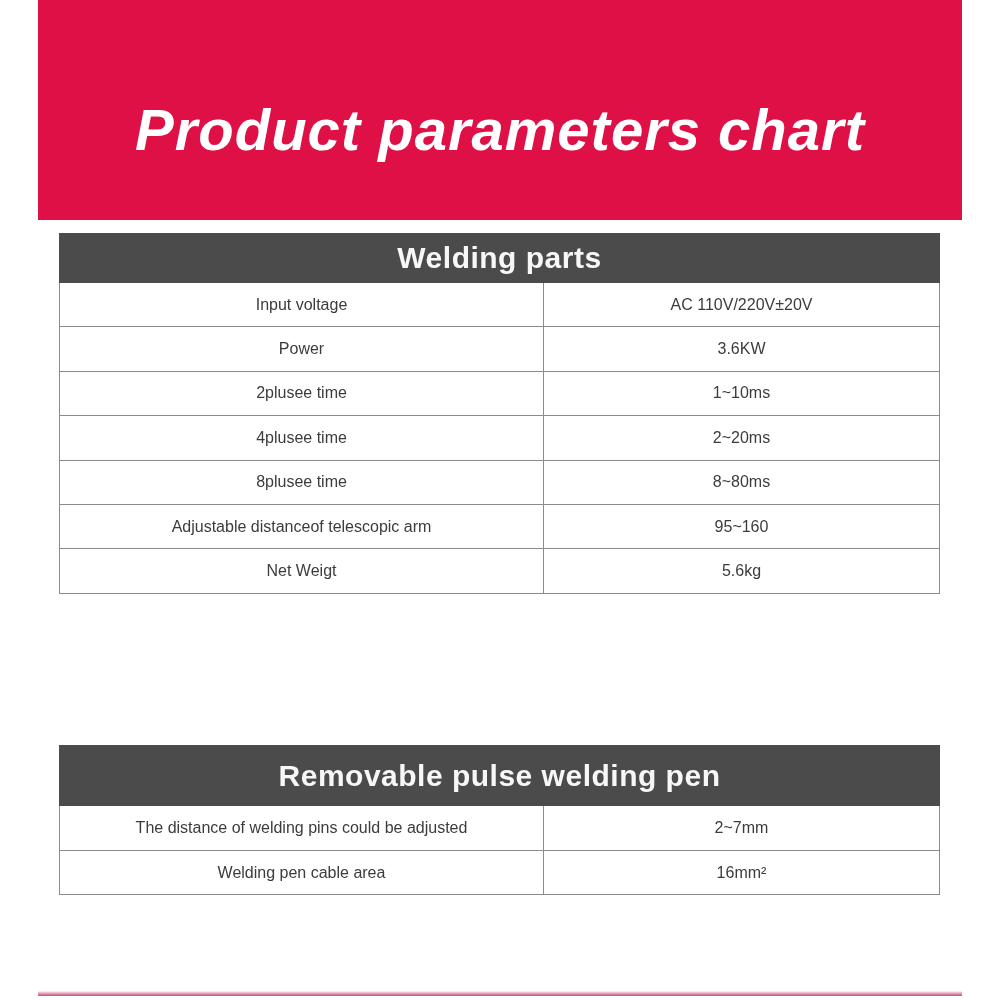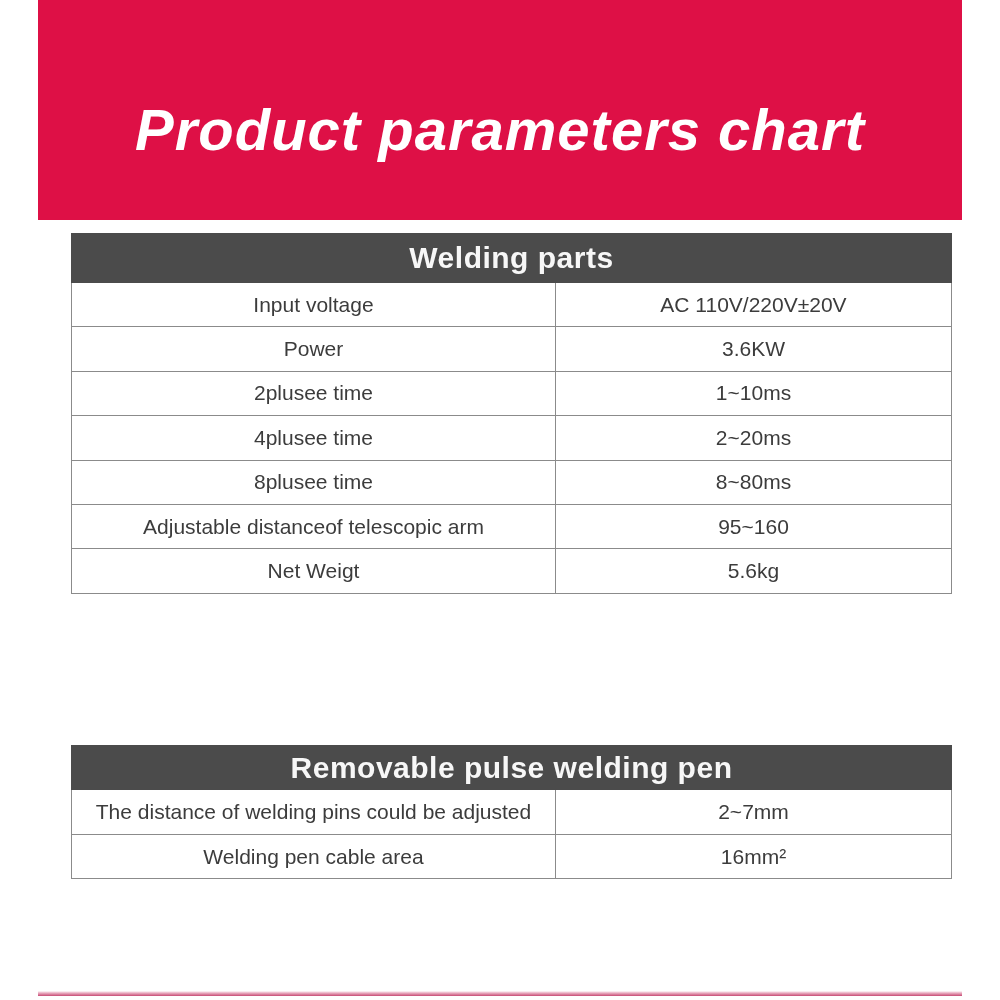--- a/index.html
+++ b/index.html
@@ -10,43 +10,43 @@
     position: absolute; left: 38px; top: 0; width: 924px; height: 220px;
     background: #de1046;
     display: flex; align-items: center; justify-content: center;
   }
   .banner-title {
     color: #ffffff; font-size: 58px; font-weight: bold; font-style: italic;
     letter-spacing: 1px; padding-top: 38px; white-space: nowrap;
   }
 
   .spec-table {
-    position: absolute; left: 71px; width: 880px;
+    position: absolute; left: 59px; width: 880px;
     border-collapse: collapse; table-layout: fixed; border-radius: 20px;
   }
   .spec-table col.c1 { width: 484px; }
   .spec-table col.c2 { width: 396px; }
   .spec-table th.section-header {
     background: #4b4b4b; color: #f7f7f7;
     font-size: 30px; font-weight: bold; letter-spacing: 0.5px;
     text-align: center; vertical-align: middle;
     border: 1px solid #4b4b4b;
   }
   .spec-table td {
     border: 1px solid #8b8b8b;
     background: #ffffff;
     text-align: center; vertical-align: middle;
-    font-size: 21px; color: #3c3c3c;
+    font-size: 16px; color: #3c3c3c;
   }
   #table-welding-parts { top: 233px; }
   #table-welding-parts tr.hdr { height: 49px; }
   #table-welding-parts tr.row { height: 44.4px; }
 
   #table-welding-pen { top: 745px; }
-  #table-welding-pen tr.hdr { height: 44px; margin-left: 14px; }
+  #table-welding-pen tr.hdr { height: 60px; margin-left: 14px; }
   #table-welding-pen tr.row { height: 44.7px; }
 
   .bottom-rule {
     position: absolute; left: 38px; top: 991px; width: 924px; height: 5px;
     background: linear-gradient(to bottom, #ffffff 0%, #ecb6c8 35%, #c74b74 100%);
   }
 </style>
 </head>
 <body>
 

